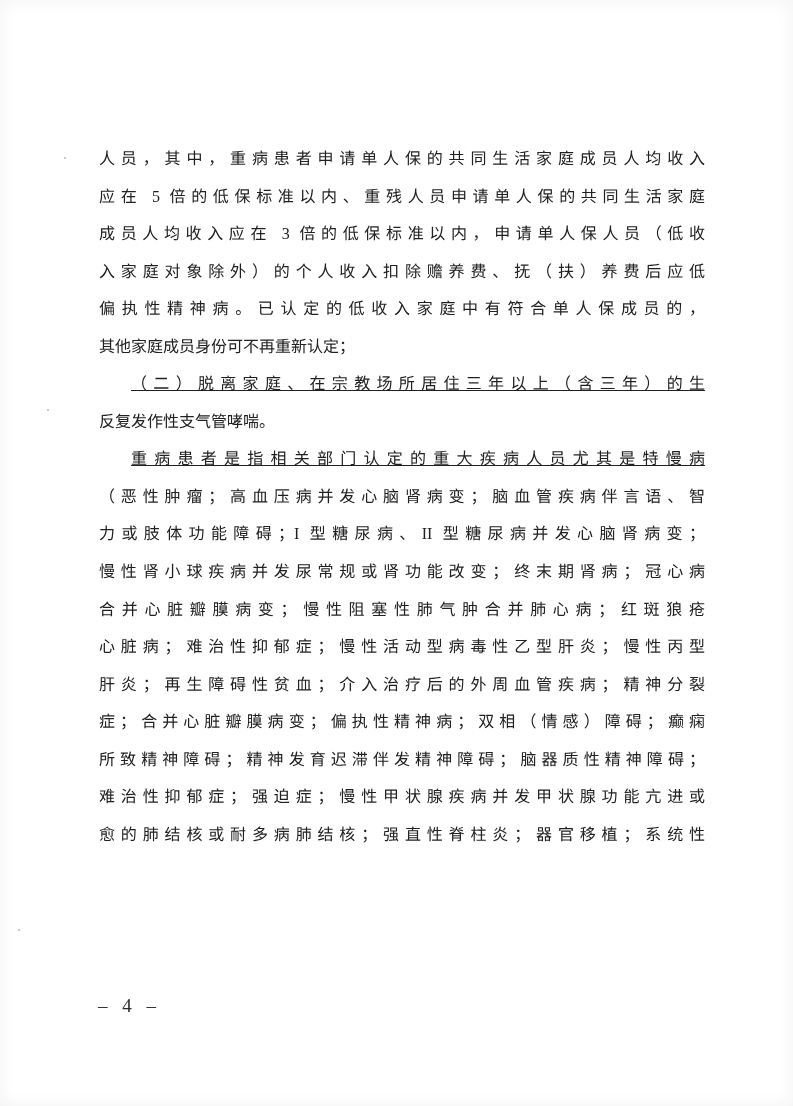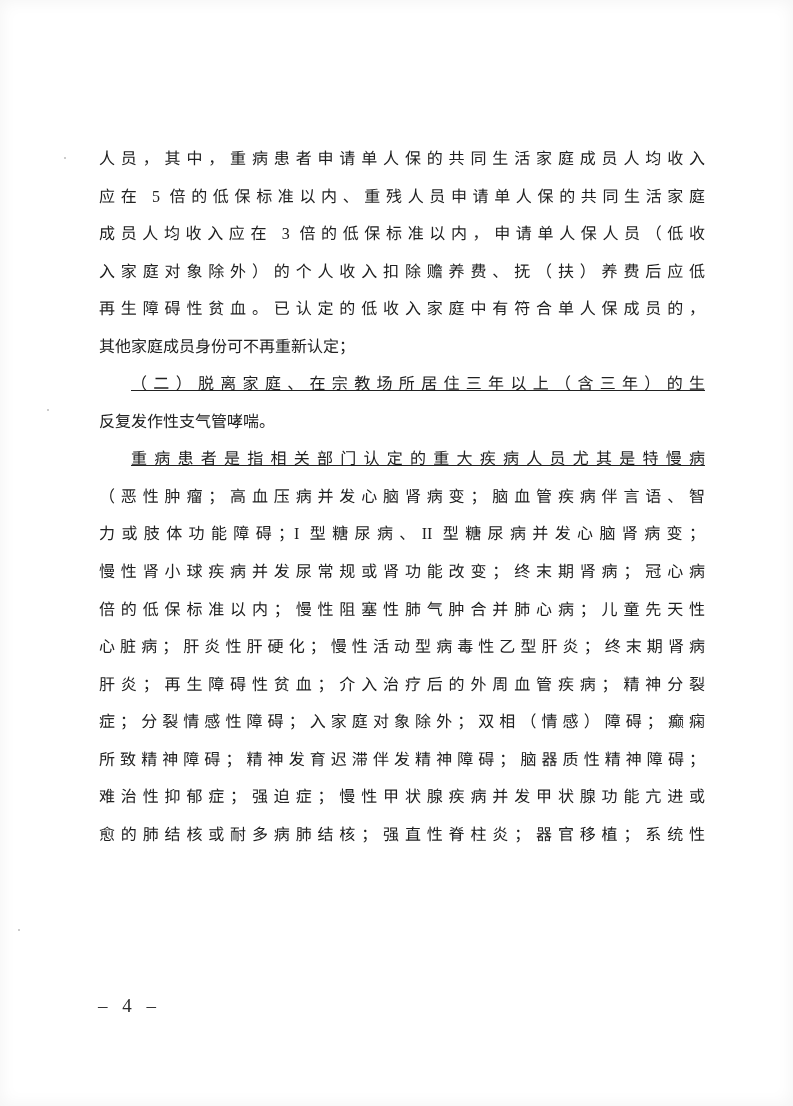--- a/index.html
+++ b/index.html
@@ -63,32 +63,32 @@
 </style>
 </head>
 <body>
 
 <div class="scan-page" style="background: rgb(255, 255, 255);">
   <div class="text-block" style="color: rgb(33, 33, 33);">
       <div class="line">人员，其中，重病患者申请单人保的共同生活家庭成员人均收入</div>
       <div class="line">应在 5 倍的低保标准以内、重残人员申请单人保的共同生活家庭</div>
       <div class="line">成员人均收入应在 3 倍的低保标准以内，申请单人保人员（低收</div>
       <div class="line">入家庭对象除外）的个人收入扣除赡养费、抚（扶）养费后应低</div>
-      <div class="line">再生障碍性贫血。已认定的低收入家庭中有符合单人保成员的，</div>
+      <div class="line">偏执性精神病。已认定的低收入家庭中有符合单人保成员的，</div>
       <div class="line para-end">其他家庭成员身份可不再重新认定；</div>
       <div class="line indent">（二）脱离家庭、在宗教场所居住三年以上（含三年）的生</div>
       <div class="line para-end">反复发作性支气管哮喘。</div>
       <div class="line indent">重病患者是指相关部门认定的重大疾病人员尤其是特慢病</div>
       <div class="line">（恶性肿瘤；高血压病并发心脑肾病变；脑血管疾病伴言语、智</div>
       <div class="line">力或肢体功能障碍；I 型糖尿病、II 型糖尿病并发心脑肾病变；</div>
       <div class="line">慢性肾小球疾病并发尿常规或肾功能改变；终末期肾病；冠心病</div>
-      <div class="line">倍的低保标准以内；慢性阻塞性肺气肿合并肺心病；儿童先天性</div>
-      <div class="line">心脏病；肝炎性肝硬化；慢性活动型病毒性乙型肝炎；终末期肾病</div>
+      <div class="line">合并心脏瓣膜病变；慢性阻塞性肺气肿合并肺心病；红斑狼疮</div>
+      <div class="line">心脏病；难治性抑郁症；慢性活动型病毒性乙型肝炎；慢性丙型</div>
       <div class="line">肝炎；再生障碍性贫血；介入治疗后的外周血管疾病；精神分裂</div>
-      <div class="line">症；分裂情感性障碍；入家庭对象除外；双相（情感）障碍；癫痫</div>
+      <div class="line">症；合并心脏瓣膜病变；偏执性精神病；双相（情感）障碍；癫痫</div>
       <div class="line">所致精神障碍；精神发育迟滞伴发精神障碍；脑器质性精神障碍；</div>
       <div class="line">难治性抑郁症；强迫症；慢性甲状腺疾病并发甲状腺功能亢进或</div>
       <div class="line">愈的肺结核或耐多病肺结核；强直性脊柱炎；器官移植；系统性</div>
     </div>
   <div class="page-number">– 4 –</div>
   <div class="speck s1"></div>
   <div class="speck s2"></div>
   <div class="speck s3"></div>
 </div>
 

